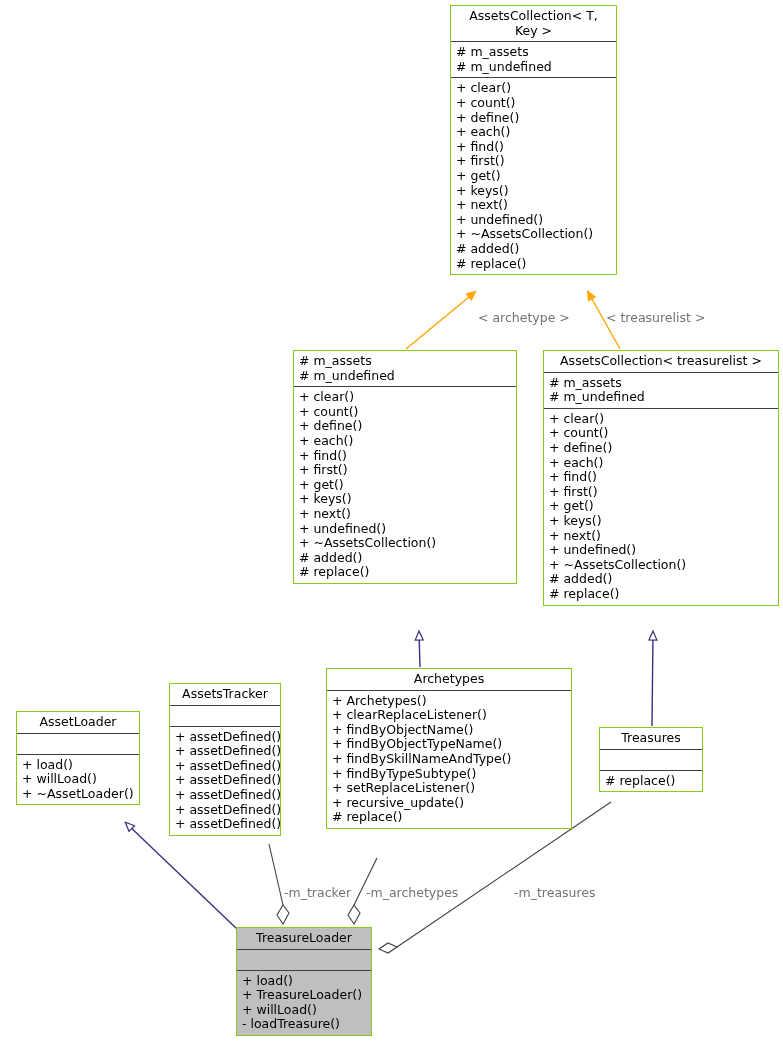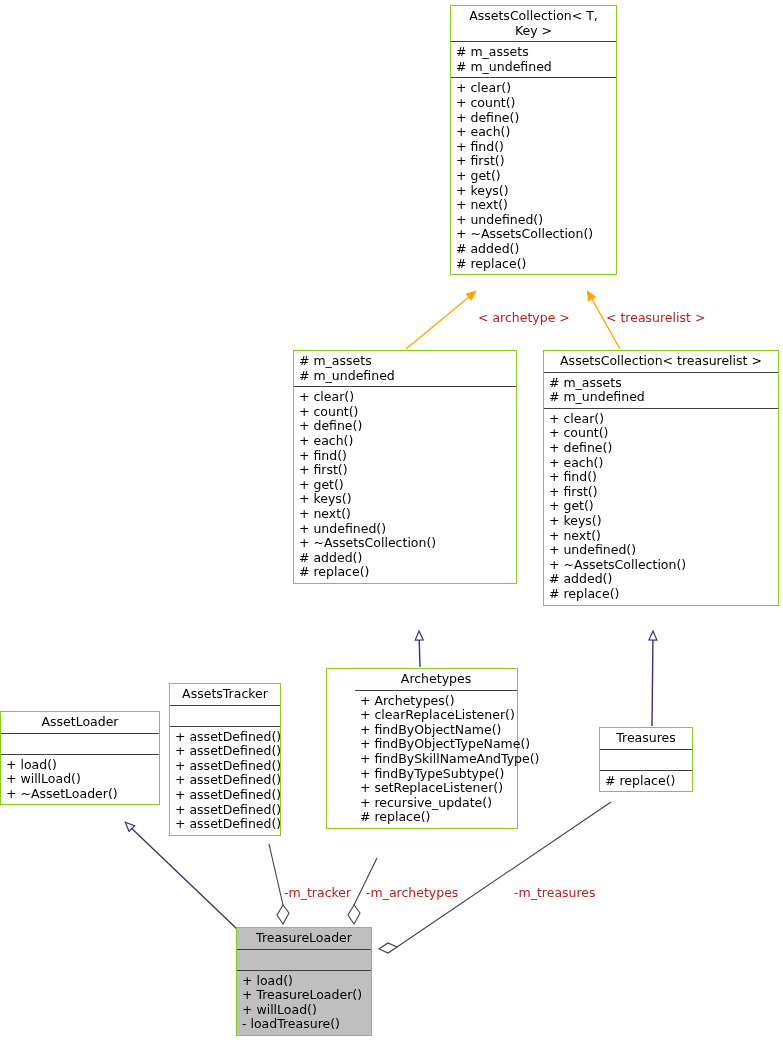--- a/index.html
+++ b/index.html
@@ -46,21 +46,21 @@
   }
   .cls-attrs div, .cls-ops div {
     white-space: pre;
   }
   .empty-compartment {
     height: 14px;
   }
   .edge-label {
     position: absolute;
     font-size: 12.5px;
-    color: #b91c1c;
+    color: #737373;
     white-space: nowrap;
     line-height: 14px;
   }
   svg.edges {
     position: absolute;
     left: 0;
     top: 0;
     width: 783px;
     height: 1052px;
     pointer-events: none;
@@ -178,36 +178,36 @@
         <div>+ get()</div>
         <div>+ keys()</div>
         <div>+ next()</div>
         <div>+ undefined()</div>
         <div>+ ~AssetsCollection()</div>
         <div># added()</div>
         <div># replace()</div>
       </div>
   </div>
 
-  <div class="uml-class" style="left:326px; top:668px; width:192px;padding-left:28px;">
+  <div class="uml-class" style="left:326px; top:668px; width:246px;">
     <div class="cls-name">Archetypes</div>
     <div class="cls-ops">
         <div>+ Archetypes()</div>
         <div>+ clearReplaceListener()</div>
         <div>+ findByObjectName()</div>
         <div>+ findByObjectTypeName()</div>
         <div>+ findBySkillNameAndType()</div>
         <div>+ findByTypeSubtype()</div>
         <div>+ setReplaceListener()</div>
         <div>+ recursive_update()</div>
         <div># replace()</div>
       </div>
   </div>
 
-  <div class="uml-class" style="left:599px; top:727px; width:94px;">
+  <div class="uml-class" style="left:599px; top:727px; width:104px;">
     <div class="cls-name">Treasures</div>
     <div class="cls-attrs">
         <div class="empty-compartment"></div>
       </div>
     <div class="cls-ops">
         <div># replace()</div>
       </div>
   </div>
 
   <div class="uml-class" style="left:169px; top:683px; width:112px;">
@@ -219,21 +219,21 @@
         <div>+ assetDefined()</div>
         <div>+ assetDefined()</div>
         <div>+ assetDefined()</div>
         <div>+ assetDefined()</div>
         <div>+ assetDefined()</div>
         <div>+ assetDefined()</div>
         <div>+ assetDefined()</div>
       </div>
   </div>
 
-  <div class="uml-class" style="left:0; top:711px; width:160px;">
+  <div class="uml-class" style="left:16px; top:711px; width:124px;">
     <div class="cls-name">AssetLoader</div>
     <div class="cls-attrs">
         <div class="empty-compartment"></div>
       </div>
     <div class="cls-ops">
         <div>+ load()</div>
         <div>+ willLoad()</div>
         <div>+ ~AssetLoader()</div>
       </div>
   </div>

